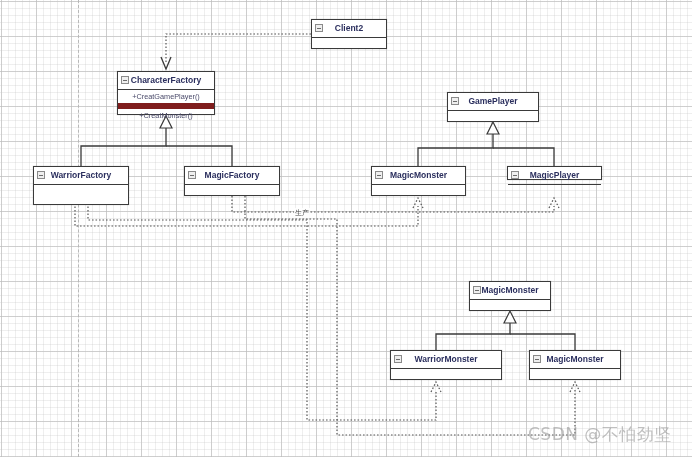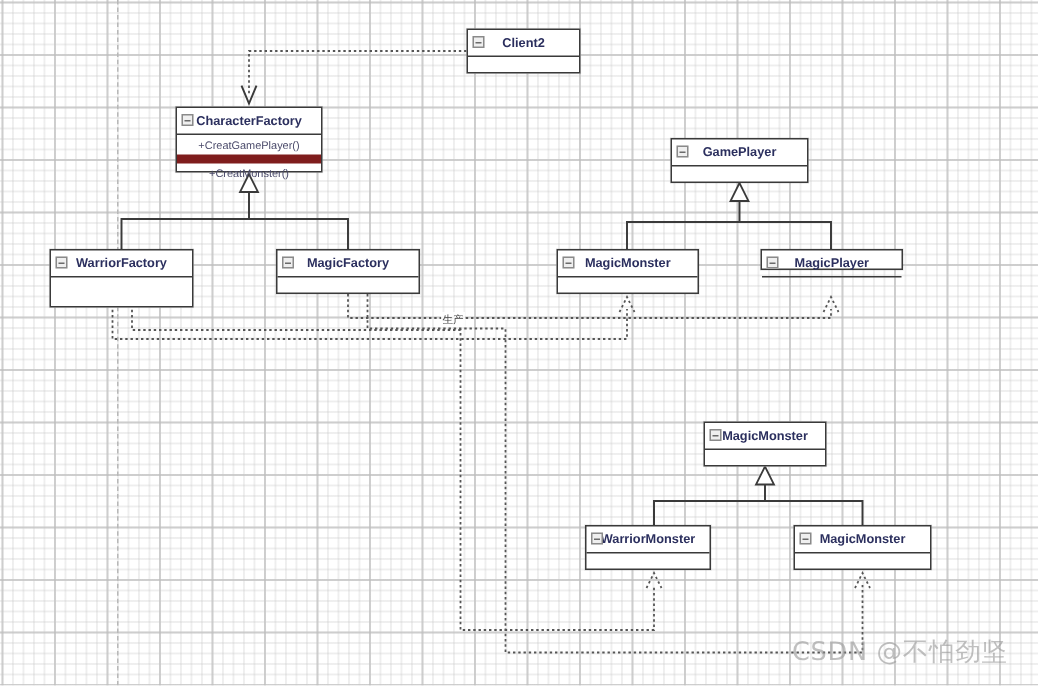--- a/index.html
+++ b/index.html
@@ -232,21 +232,21 @@
   </div>
 
   <div class="uml-class" style="left:469px; top:281px; width:82px; height:30px;">
     <div class="uml-title">
       <span class="cls-icon"></span>
       <span>MagicMonster</span>
     </div>
     <div class="uml-body"></div>
   </div>
 
-  <div class="uml-class" style="left:390px; top:350px; width:84px; height:30px;">
+  <div class="uml-class" style="left:390px; top:350px; width:112px; height:30px;">
     <div class="uml-title">
       <span class="cls-icon"></span>
       <span>WarriorMonster</span>
     </div>
     <div class="uml-body"></div>
   </div>
 
   <div class="uml-class" style="left:529px; top:350px; width:92px; height:30px;">
     <div class="uml-title">
       <span class="cls-icon"></span>

